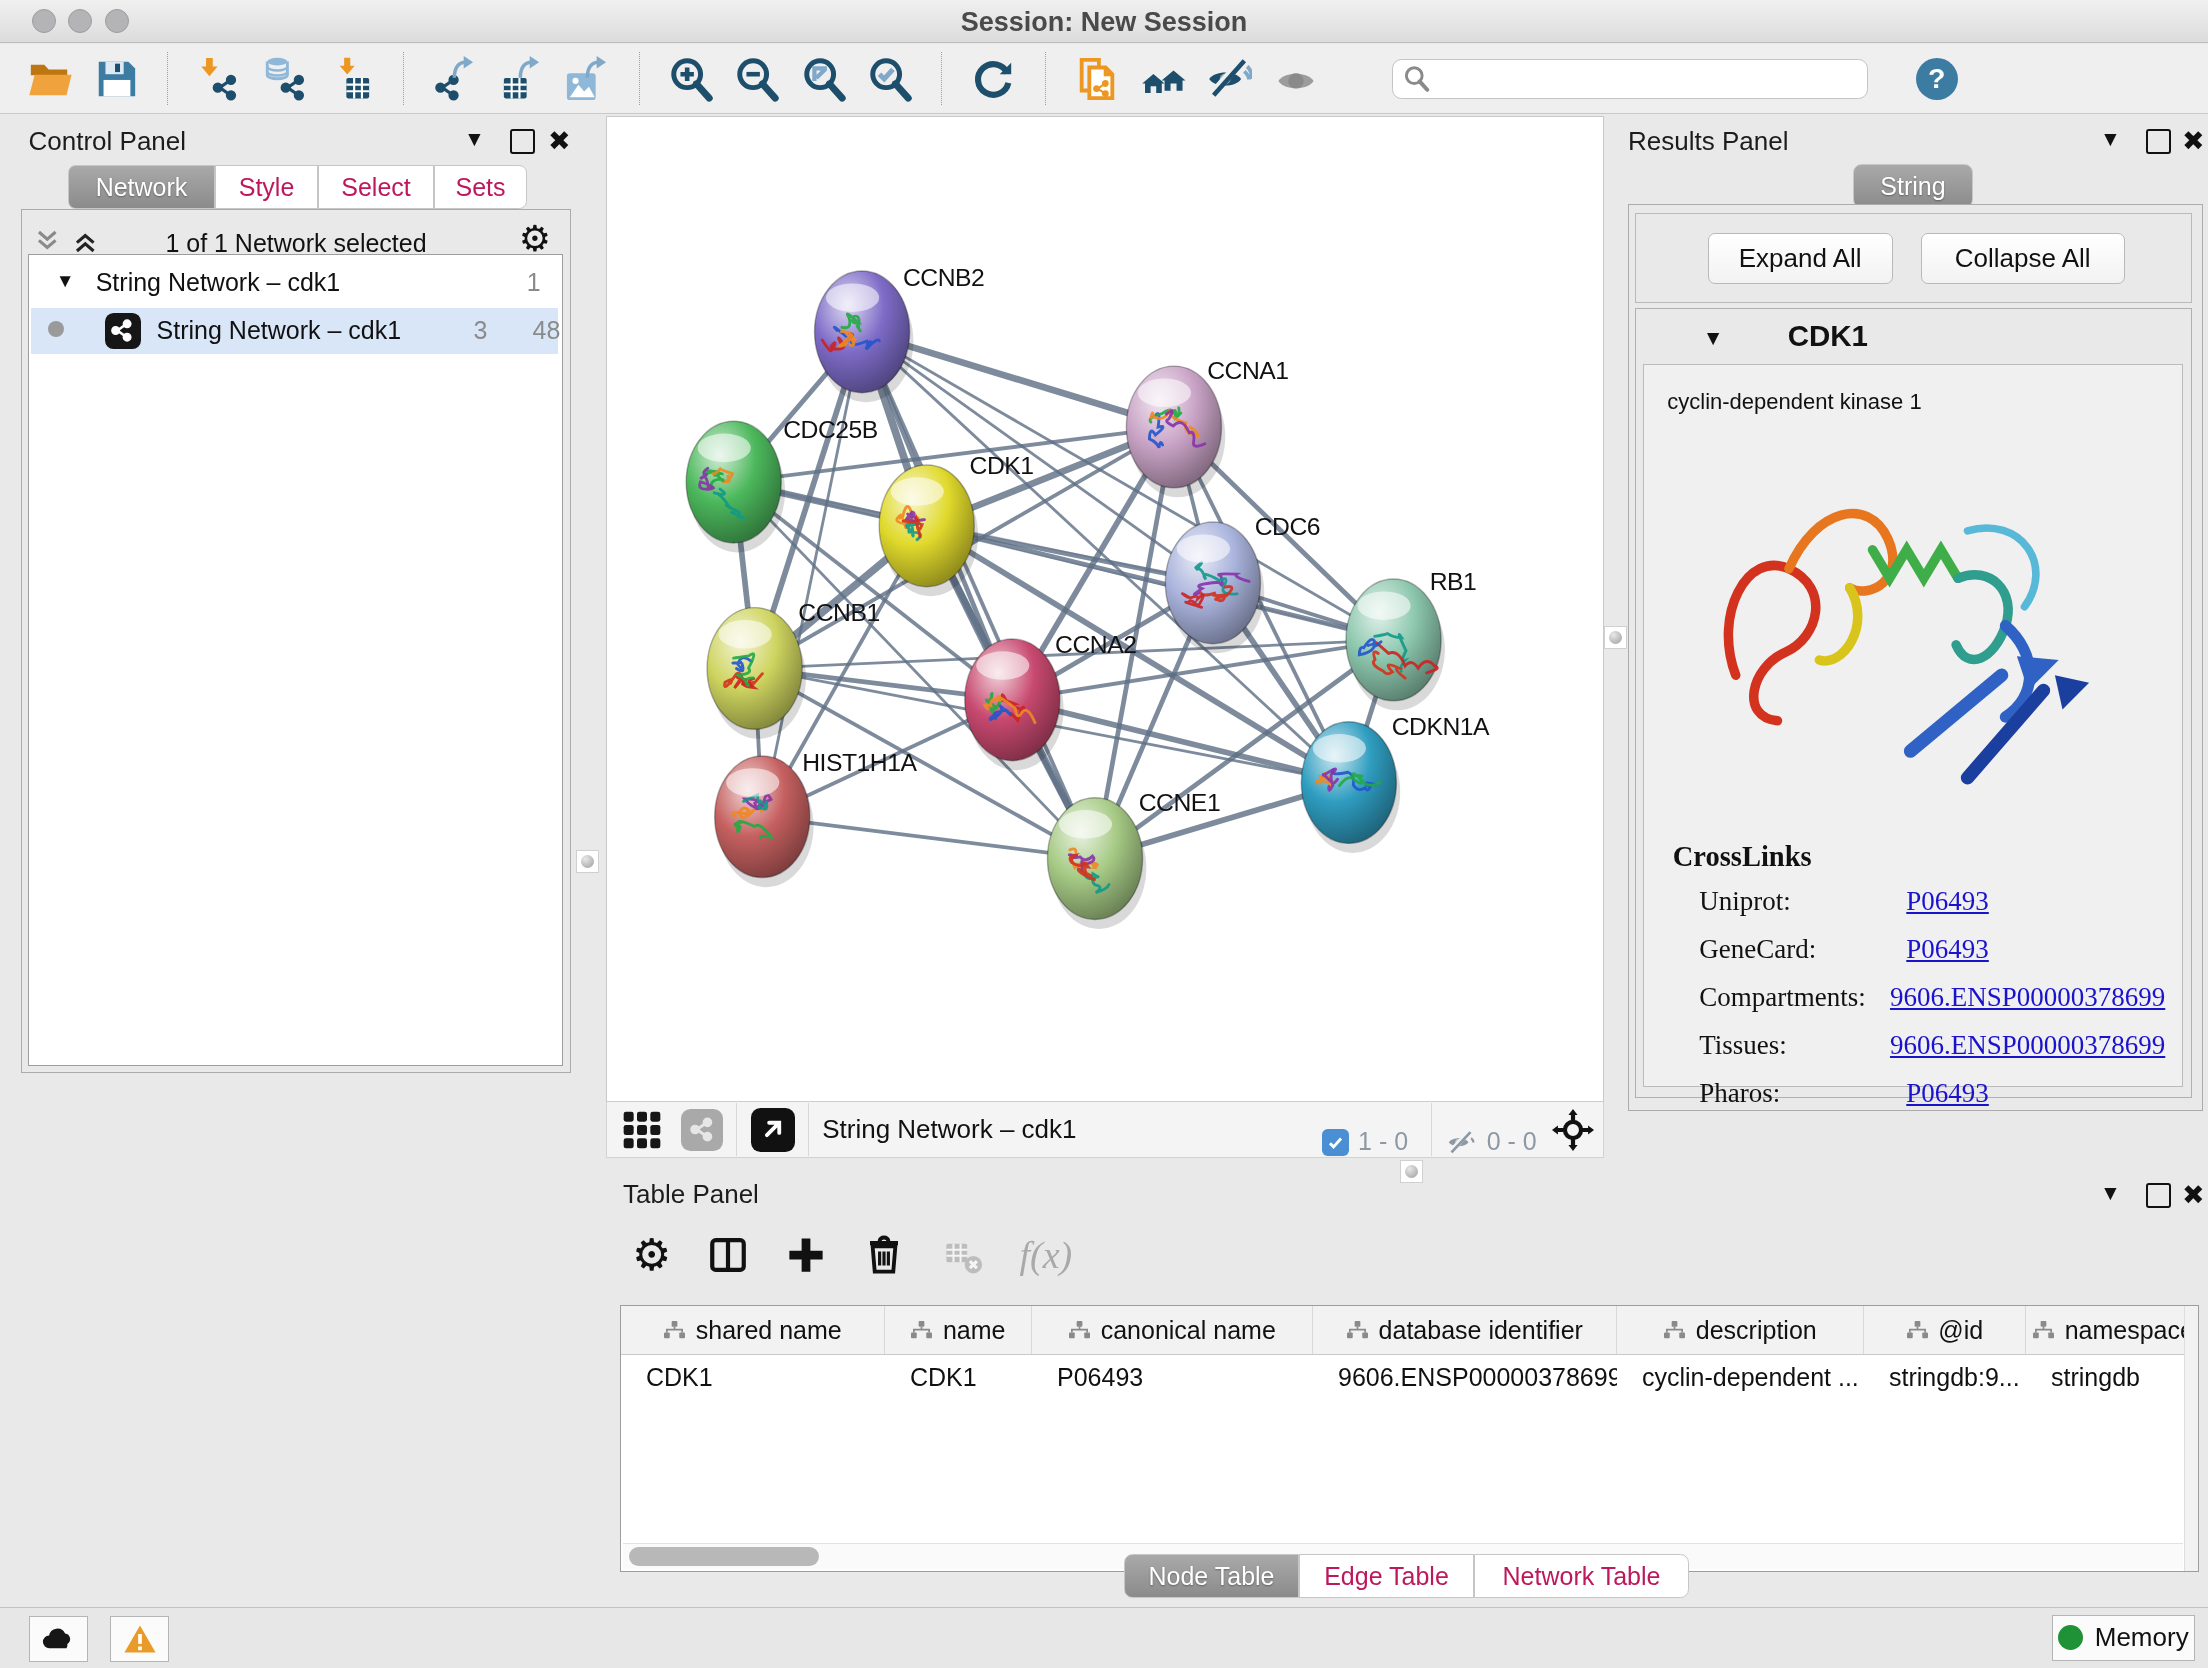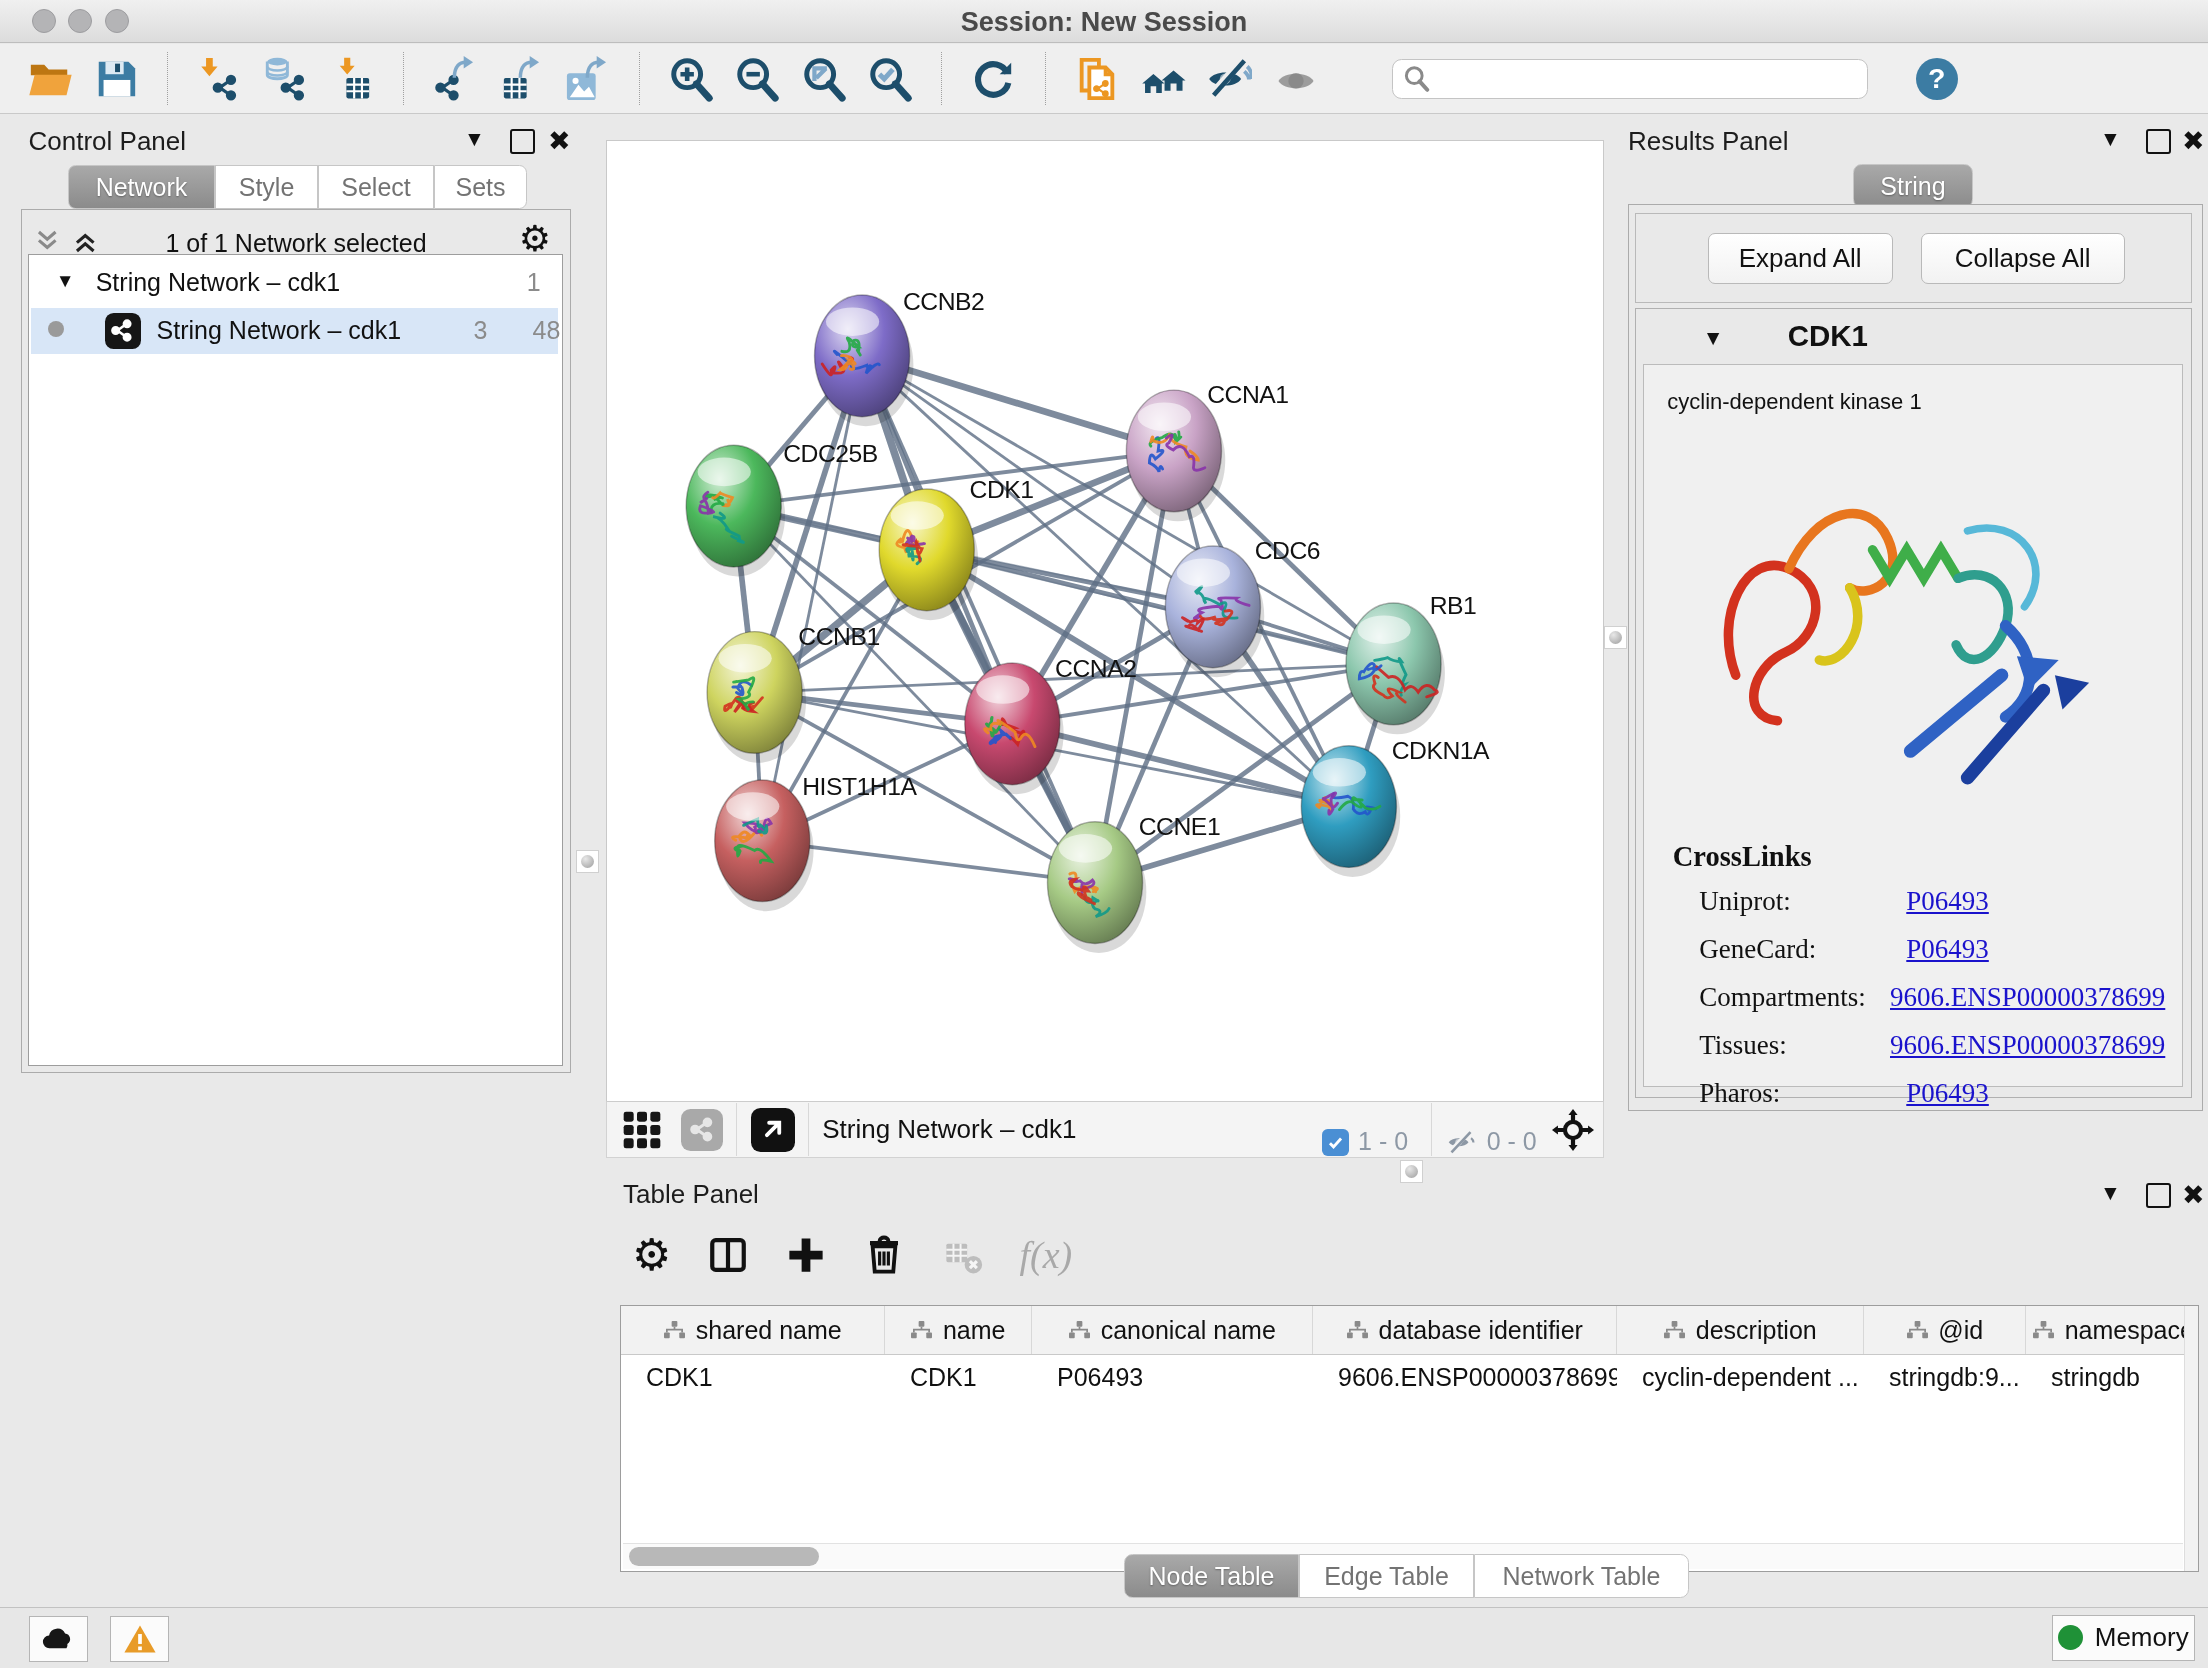--- a/index.html
+++ b/index.html
@@ -23,29 +23,29 @@
   #search-wrap input{border:none;outline:none;font-size:23px;flex:1;background:transparent;
                      font-family:"Liberation Sans",sans-serif;}
   #help-btn{width:42px;height:42px;border-radius:50%;background:#3c7ca3;color:#fff;font-size:28.5px;
             font-weight:bold;display:flex;align-items:center;justify-content:center;margin-left:34px;}
   
   .panel-title{font-size:26px;color:#1c1c1c;}
   .pc-tri{font-size:21px;color:#111;}
   .pc-sq{width:21px;height:21px;border:2.9px solid #111;border-radius:2.9px;display:inline-block;}
   .pc-x{font-size:27px;font-weight:bold;color:#111;font-family:"DejaVu Sans",sans-serif;line-height:1;}
   .tab{height:42px;display:flex;align-items:center;justify-content:center;font-size:25px;
-       background:#fff;border:1px solid #c6c6c6;color:#737373;}
+       background:#fff;border:1px solid #c6c6c6;color:#be185d;}
   .tab.active{background:linear-gradient(#a9a9a9,#8b8b8b);color:#fff;text-shadow:0 1px 1.9px rgba(0,0,0,.35);}
   .whitebox{background:#fff;border:1.9px solid #9d9d9d;}
   .graybox{background:#e9e9e9;border:1.9px solid #ababab;}
   
   .tree-label{font-size:25px;}
   .tree-count{font-size:25px;color:#8b8b8b;}
   
-  #net-canvas{left:606px;top:116px;width:996px;height:985px;background:#fff;border:1px solid #c9c9c9;margin-top:24px;}
+  #net-canvas{left:606px;top:116px;width:996px;height:985px;background:#fff;border:1px solid #c9c9c9;}
   #net-toolbar{left:606px;top:1101px;width:996px;height:55px;background:#f4f4f4;border:1px solid #d2d2d2;
                border-top:1px solid #cccccc;display:flex;align-items:center;}
   .nt-sep{width:0;height:53px;border-left:1px solid #d8d8d8;margin:0 13.3px;}
   .nt-counts{font-size:25px;color:#8d98a5;margin:0 9.5px;}
   
   .serif{font-family:"Liberation Serif","DejaVu Serif",serif;}
   .xl-label{font-size:27px;}
   .xl-link{font-size:27px;color:#1a12cc;text-decoration:underline;}
   .rp-btn{background:linear-gradient(#ffffff,#f2f2f2);border:1.9px solid #b9b9b9;border-radius:7px;
           font-size:26px;display:flex;align-items:center;justify-content:center;}

